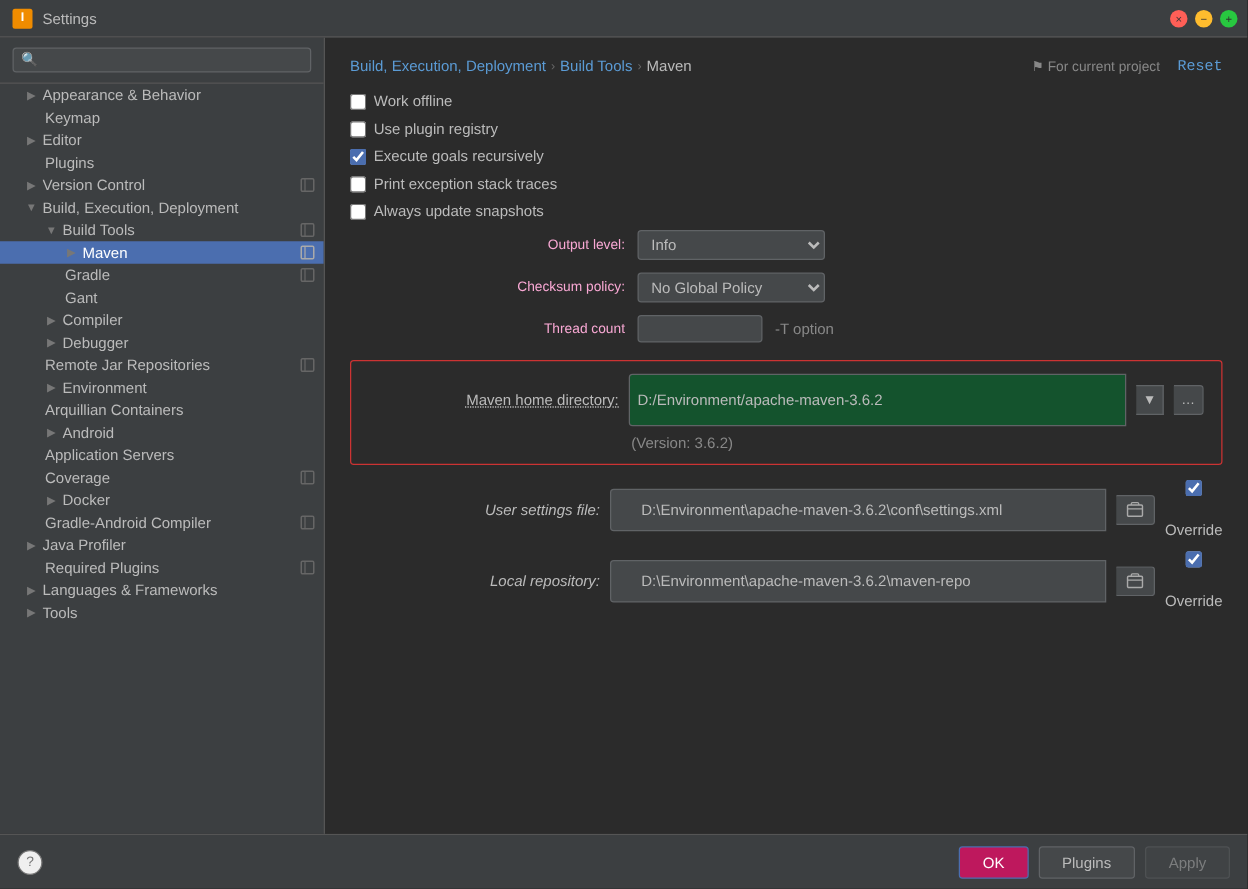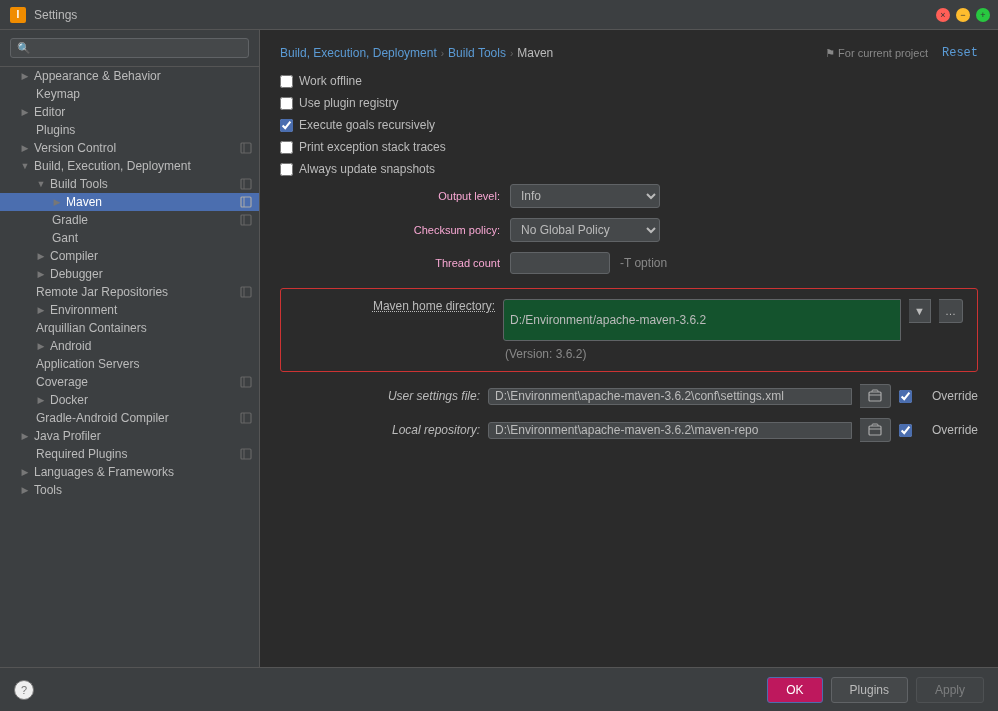--- a/index.html
+++ b/index.html
@@ -257,20 +257,21 @@
     
     .maven-section {
       border: 1px solid #cc3333;
       border-radius: 3px;
       padding: 10px 14px;
       margin-bottom: 12px;
       background: #2b2b2b;
     }
     .maven-dir-row {
       display: flex;
+      align-items: center;
       gap: 8px;
       margin-bottom: 6px;
     }
     .maven-dir-label {
       width: 200px;
       font-size: 12px;
       color: #bbbbbb;
       text-align: right;
       flex-shrink: 0;
     }
@@ -331,45 +332,45 @@
       color: #bbbbbb;
       text-align: right;
       flex-shrink: 0;
       font-style: italic;
     }
     .file-input {
       flex: 1;
       background: #45484a;
       border: 1px solid #606366;
       color: #bbbbbb;
-      padding: 3px 6px;
+      padding: 3px 24px;
       border-radius: 3px 0 0 3px;
       font-size: 12px;
       outline: none;
-      height: 17px;
+      height: 34px;
     }
     .file-browse {
       background: #45484a;
       border: 1px solid #606366;
       border-left: none;
       color: #bbbbbb;
       padding: 2px 8px;
       cursor: pointer;
       height: 24px;
       display: flex;
       align-items: center;
       border-radius: 0 3px 3px 0;
       font-size: 11px;
     }
     .override-checkbox {
       display: flex;
-      align-items: center;
       gap: 20px;
       font-size: 12px;
       color: #bbbbbb;
+      flex-direction: column;
     }
     .override-checkbox input[type=checkbox] {
       accent-color: #4b6eaf;
     }
 
     
     .bottom-bar {
       height: 44px;
       background: #3c3f41;
       border-top: 1px solid #555;

